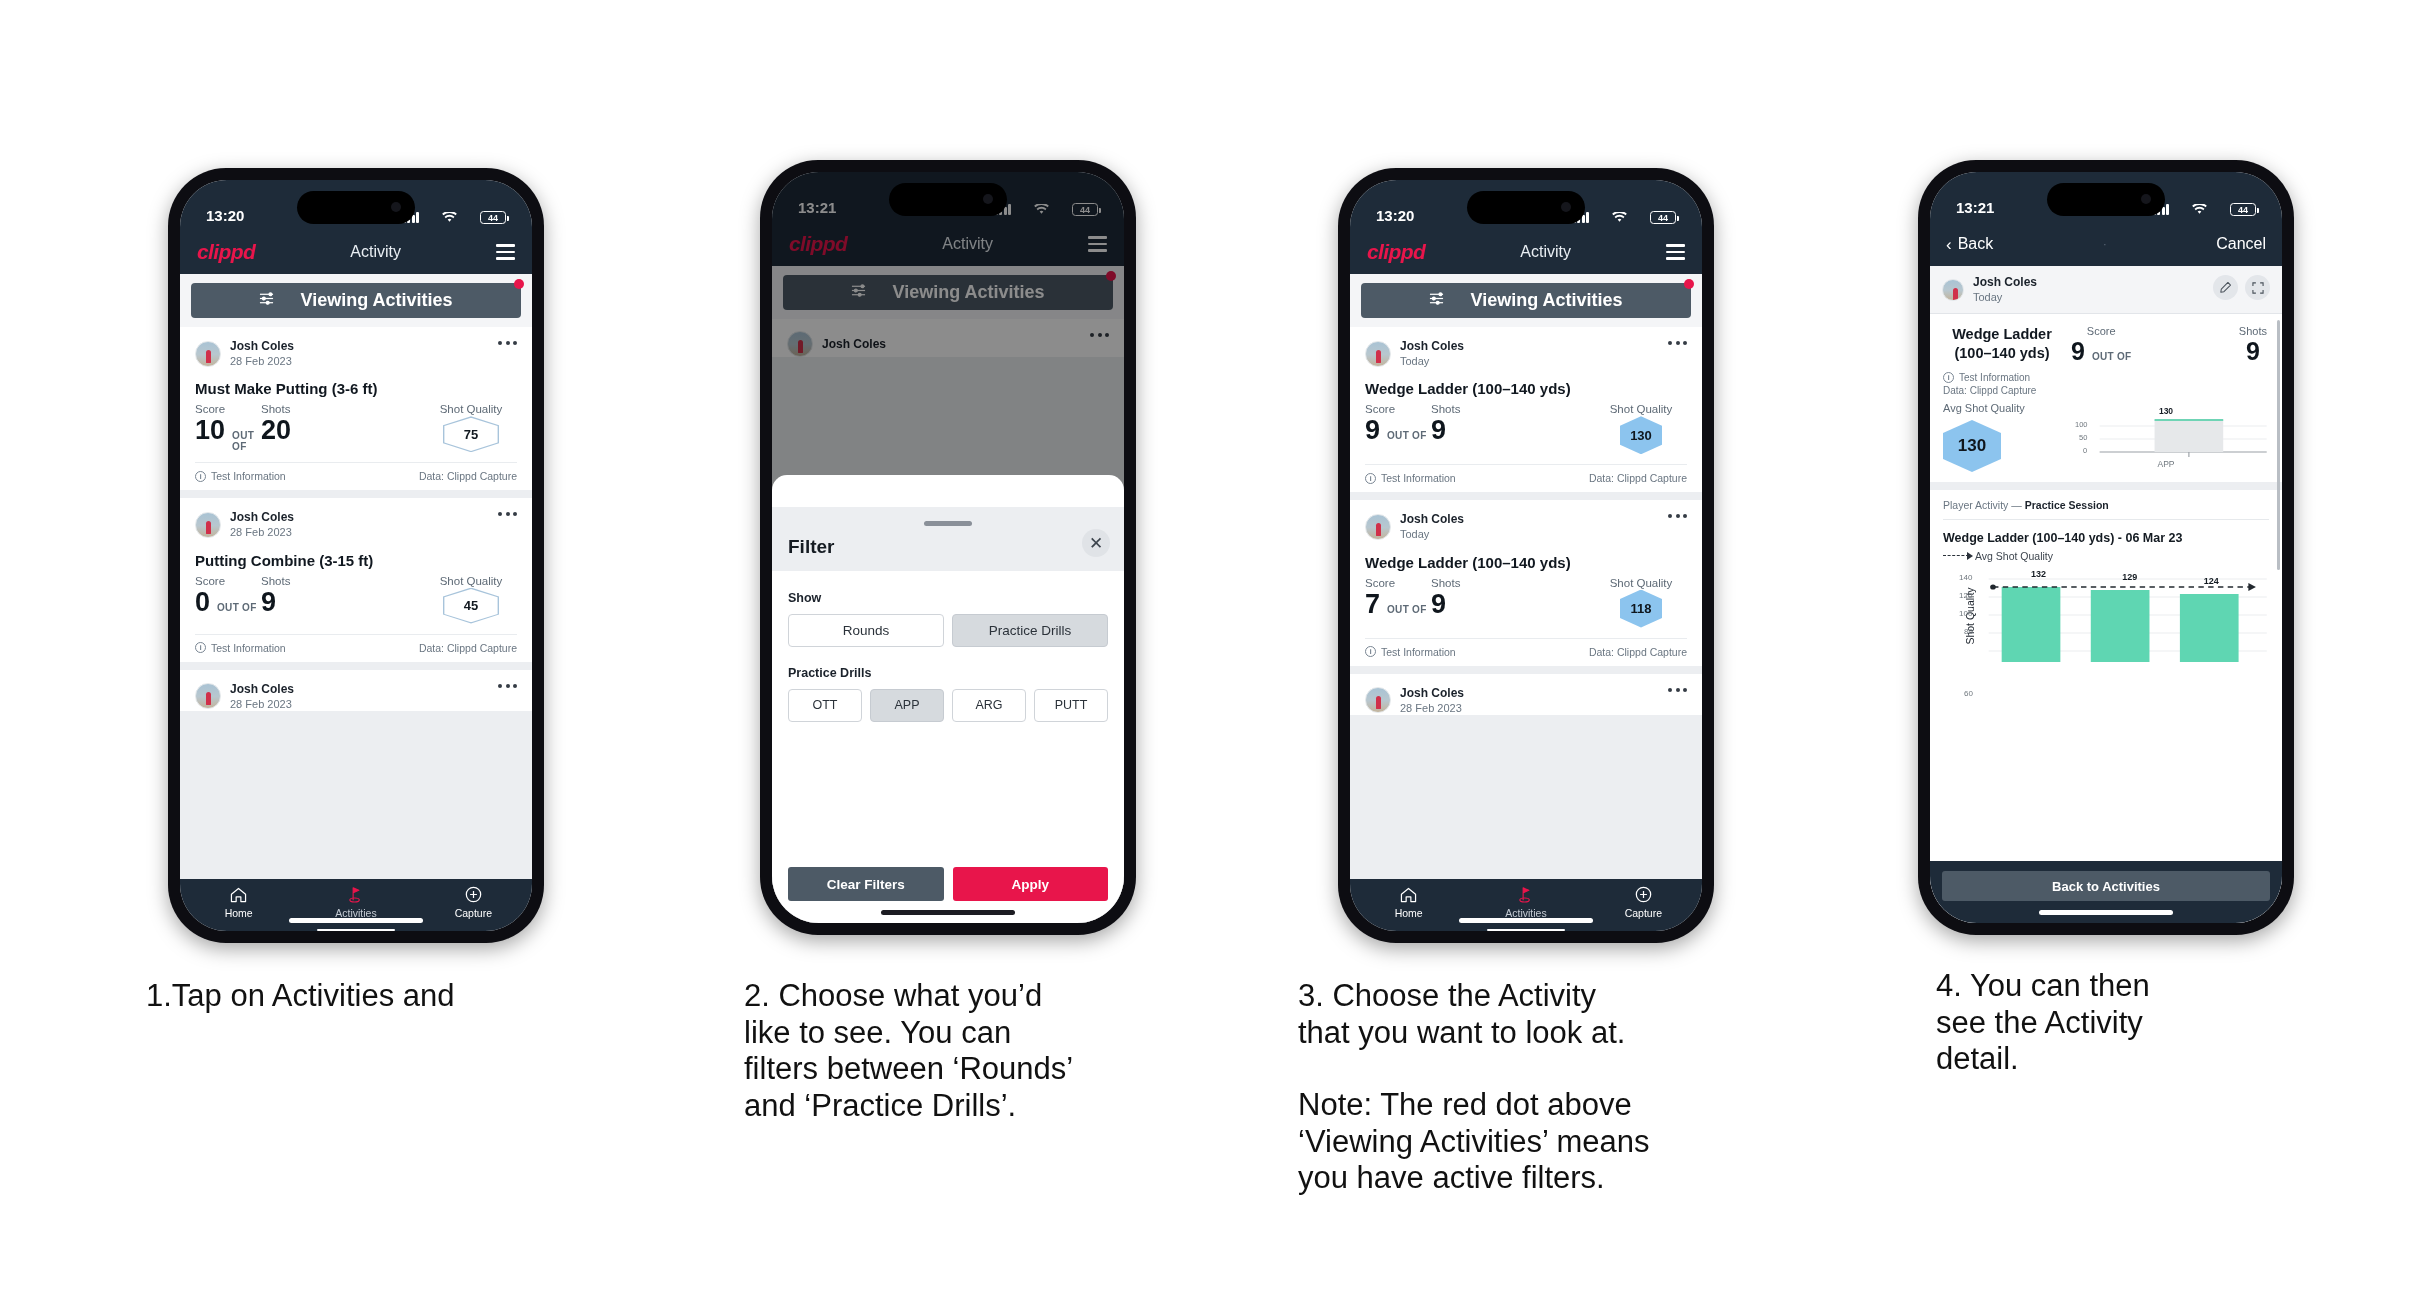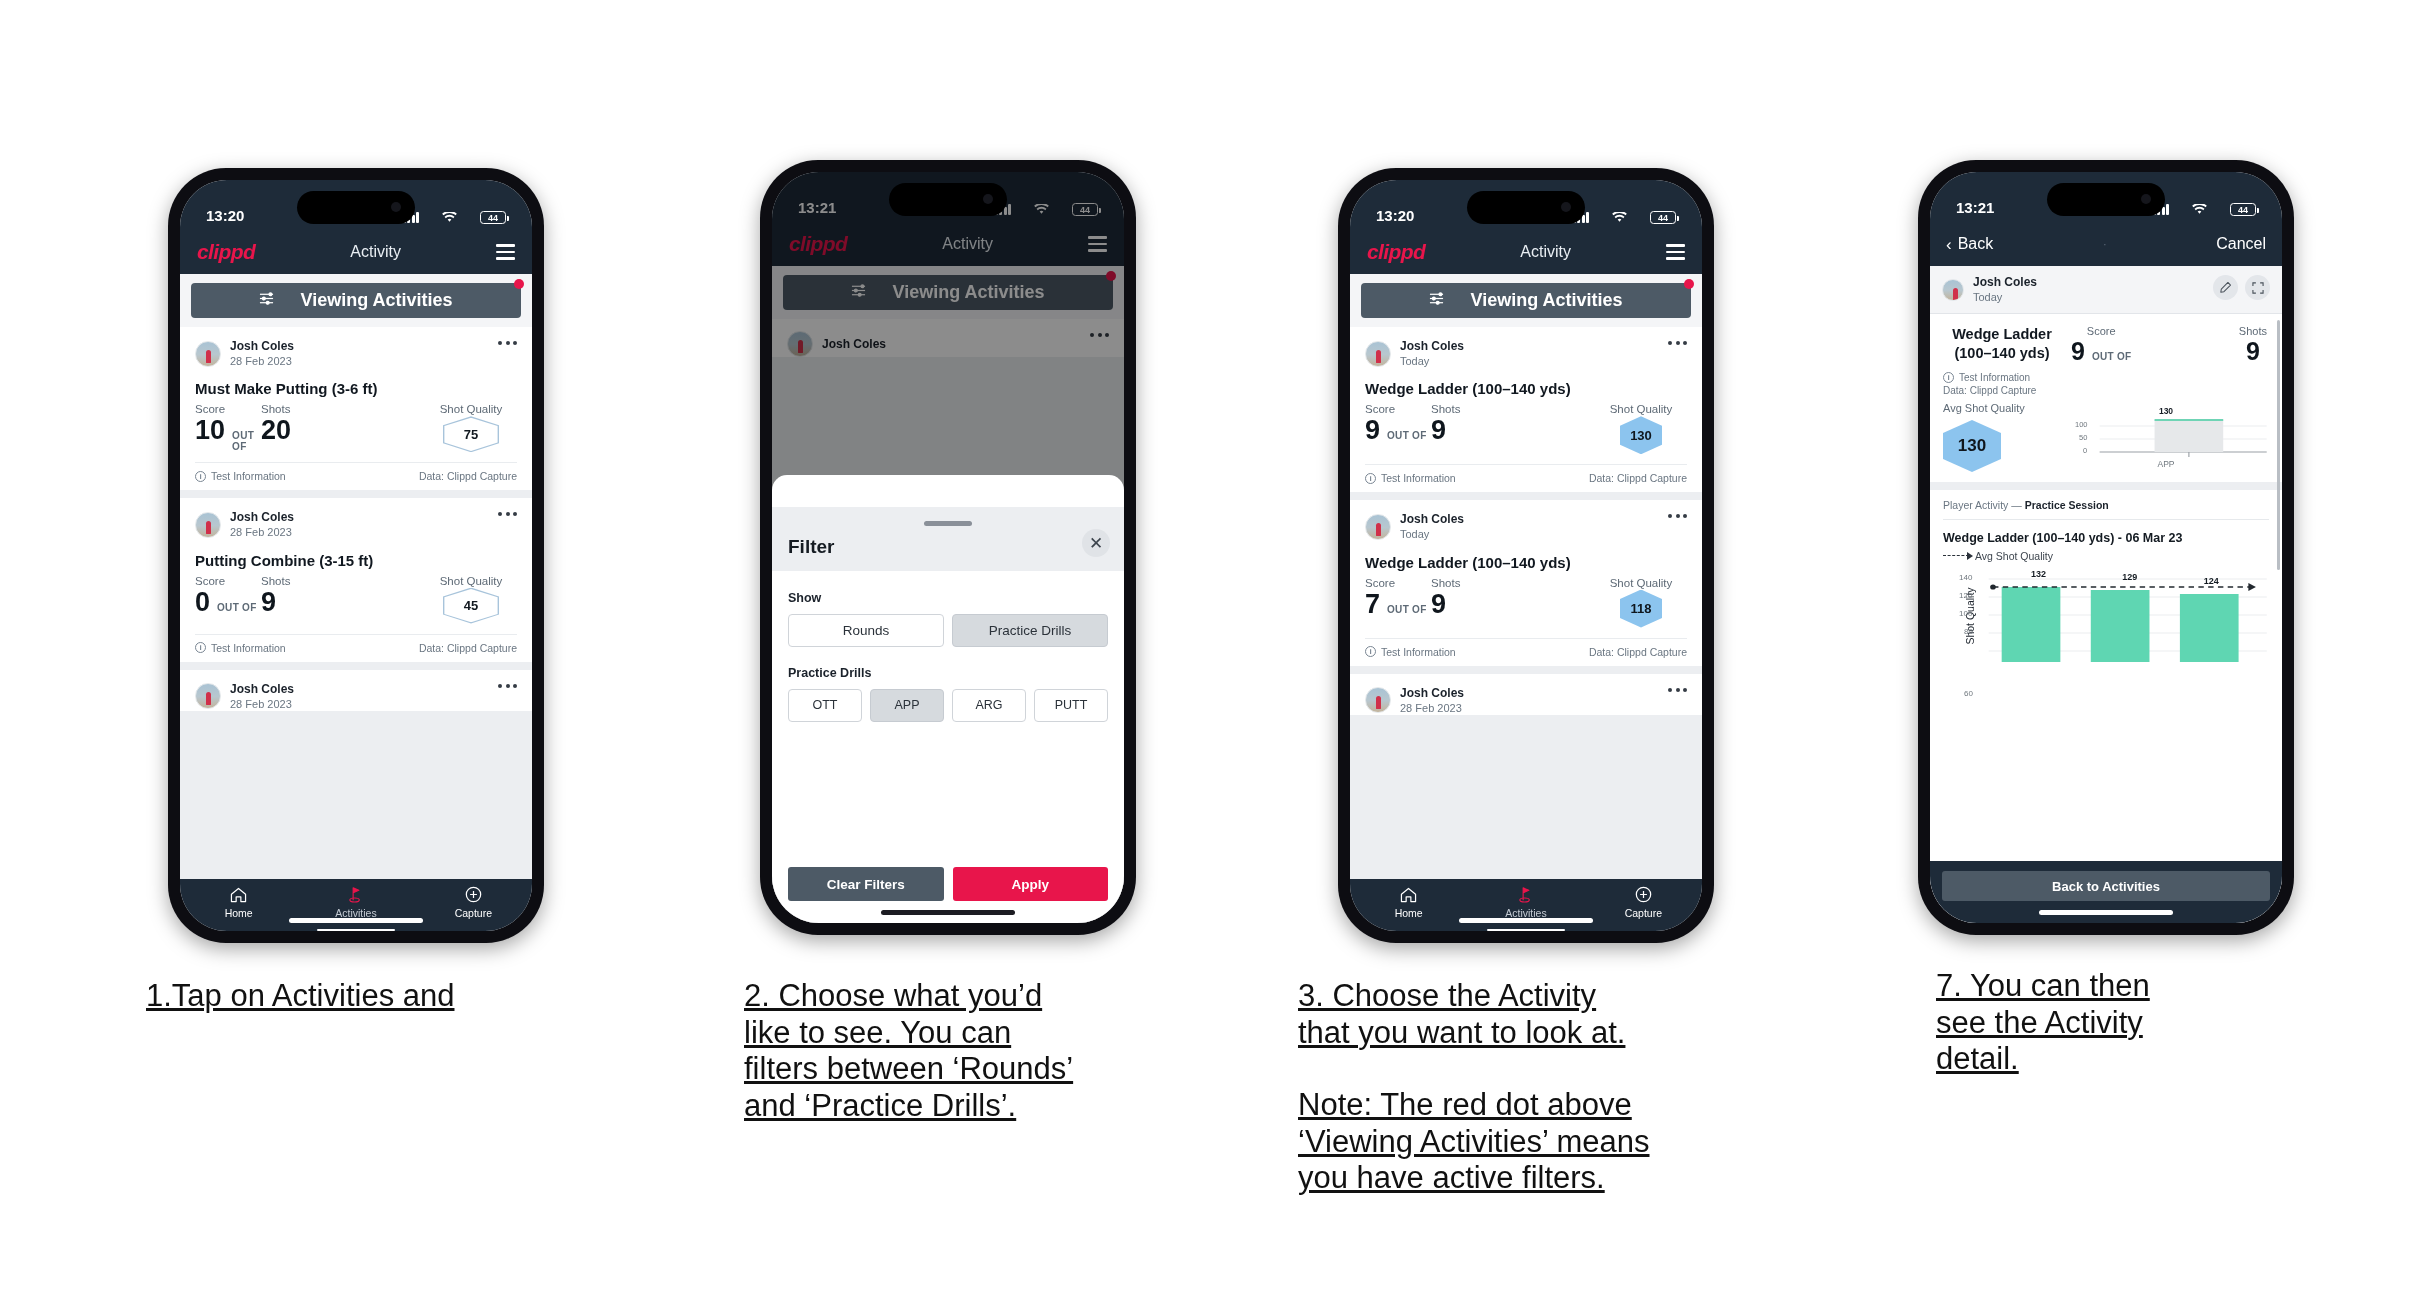--- a/index.html
+++ b/index.html
@@ -252,21 +252,20 @@
     display:flex; align-items:center; justify-content:center;
     color:#fff; font-size:13px; font-weight:700;
   }
   .bottom-dark { position:absolute; left:0; right:0; bottom:0; height:62px;
     background:#1e2b39; z-index:25; }
 
   
   .caption {
     position:absolute; font-size:31px; line-height:1.18; color:#111;
     font-family:"Liberation Sans", sans-serif;
-    text-decoration:underline;
   }
 </style>
 </head>
 <body>
 
 <div class="stage">
 
   <div class="phone" style="left:168px; top:168px;">
     <div class="phone-inner">
       <div class="dyn-island"></div>
@@ -944,18 +943,18 @@
   <div class="caption" style="left:1298px; top:978px; width:560px;">
     <div>3. Choose the Activity</div>
     <div>that you want to look at.</div>
     <div style="height:36px;"></div>
     <div>Note: The red dot above</div>
     <div>‘Viewing Activities’ means</div>
     <div>you have active filters.</div>
   </div>
 
   <div class="caption" style="left:1936px; top:968px; width:470px;">
-    <div>7. You can then</div>
+    <div>4. You can then</div>
     <div>see the Activity</div>
     <div>detail.</div>
   </div>
 
 </div>
 
 </body></html>

